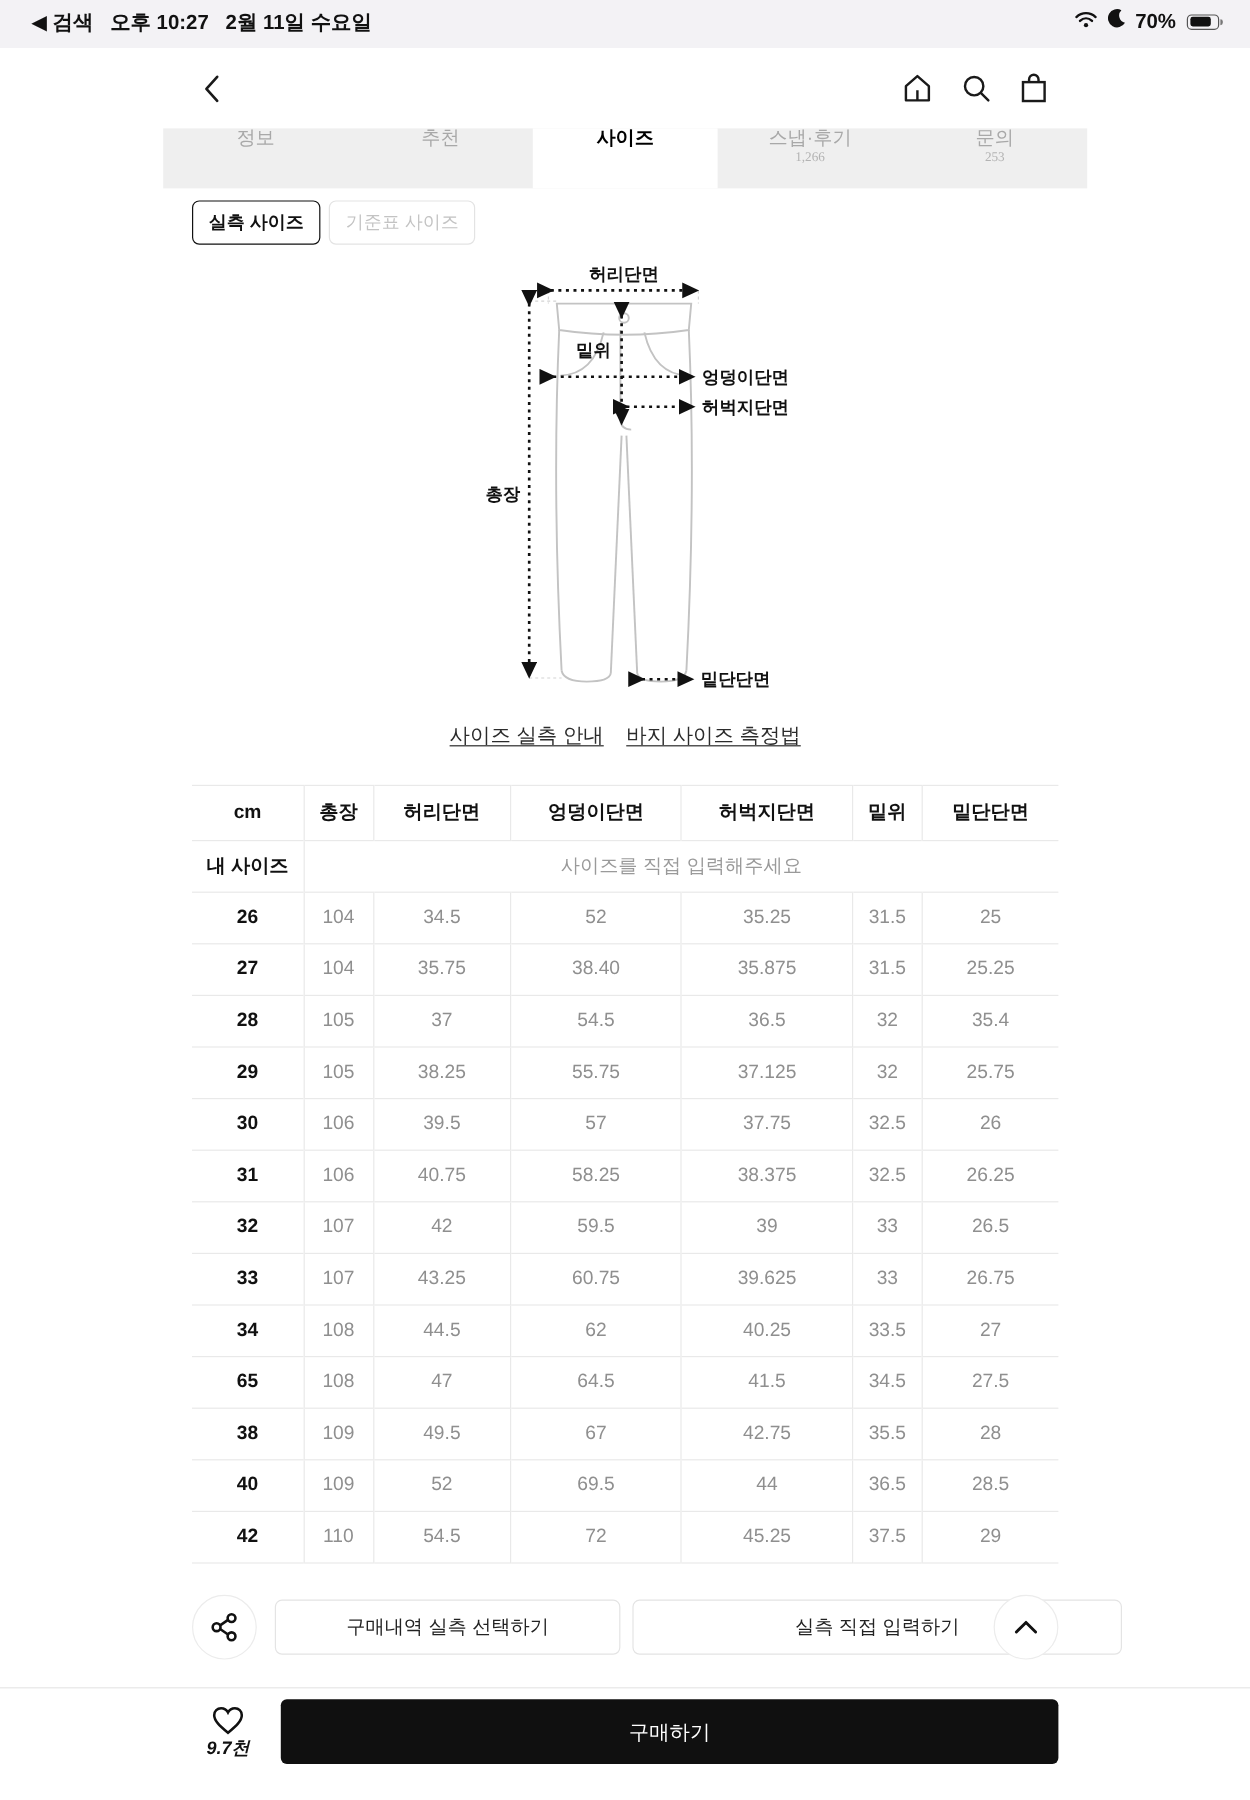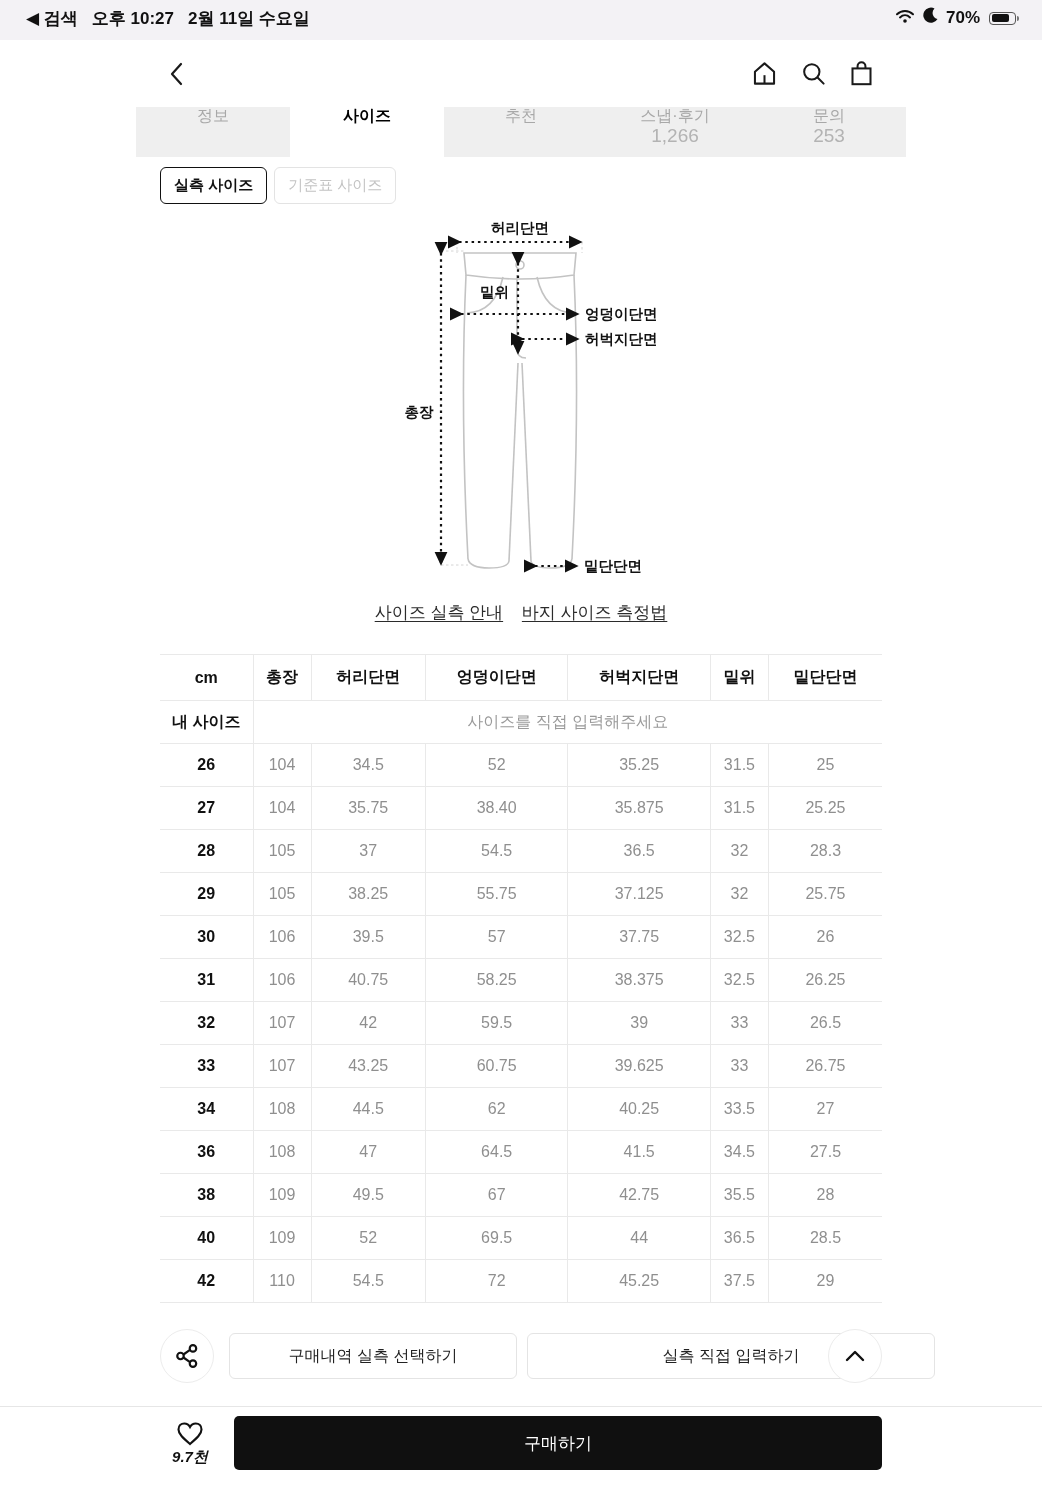--- a/index.html
+++ b/index.html
@@ -20,21 +20,21 @@
 
   .navbar { height:67px; display:flex; align-items:center; justify-content:space-between; padding:0 32px 0 30px; background:#fff; }
   .nav-icons { display:flex; align-items:center; gap:22px; }
   .icon-btn { background:none; border:none; cursor:pointer; display:flex; align-items:center; }
 
   
   .tabbar { display:flex; height:50px; background:#efefef; }
   .tab { flex:1; display:flex; flex-direction:column; align-items:center; 
     font-size:16px; color:#a8a8a8; cursor:pointer; line-height:1.15; }
   .tab.active { background:#fff; color:#000; font-weight:bold; }
-  .tab .count { font-size:19px; color:#b3b3b3; }
+  .tab .count { font-size:11px; color:#b3b3b3;font-family:Liberation Serif, serif; }
 
   
   .chips { display:flex; gap:7px; padding:6px 0 0 24px; height:50px; align-items:center; }
   .chip { border-radius:6px; padding:8px 13px; font-size:15px; background:#fff; cursor:pointer; }
   .chip.selected { border:1.5px solid #111; font-weight:bold; color:#111; }
   .chip.plain { border:1px solid #e3e3e3; color:#c3c3c3; }
 
   
   .diagram-wrap { display:flex; justify-content:center; padding-left:26px; margin-top:6px; }
   .diagram-label { font-weight:bold; font-size:14.5px; fill:#111; }
@@ -128,25 +128,25 @@
             <path d="M7.5 7.5 V5.5 a3.5 3.5 0 0 1 7 0 V7.5" fill="none" stroke="#1a1a1a" stroke-width="1.8"></path>
           </svg>
       </button>
     </div>
   </div>
 
   <div class="tabbar">
     <div class="tab">
         <span>정보</span>
       </div>
+    <div class="tab">
+        <span>추천</span>
+      </div>
     <div class="tab active">
         <span>사이즈</span>
-      </div>
-    <div class="tab">
-        <span>추천</span>
       </div>
     <div class="tab">
       <span>스냅·후기</span>
         <span class="count">1,266</span>
     </div>
     <div class="tab">
       <span>문의</span>
         <span class="count">253</span>
     </div>
   </div>
@@ -241,21 +241,21 @@
           <td>31.5</td>
           <td>25.25</td>
         </tr>
         <tr>
           <td class="key">28</td>
           <td>105</td>
           <td>37</td>
           <td>54.5</td>
           <td>36.5</td>
           <td>32</td>
-          <td>28.3</td>
+          <td>35.4</td>
         </tr>
         <tr>
           <td class="key">29</td>
           <td>105</td>
           <td>38.25</td>
           <td>55.75</td>
           <td>37.125</td>
           <td>32</td>
           <td>25.75</td>
         </tr>
@@ -298,21 +298,21 @@
         <tr>
           <td class="key">34</td>
           <td>108</td>
           <td>44.5</td>
           <td>62</td>
           <td>40.25</td>
           <td>33.5</td>
           <td>27</td>
         </tr>
         <tr>
-          <td class="key">36</td>
+          <td class="key">65</td>
           <td>108</td>
           <td>47</td>
           <td>64.5</td>
           <td>41.5</td>
           <td>34.5</td>
           <td>27.5</td>
         </tr>
         <tr>
           <td class="key">38</td>
           <td>109</td>

